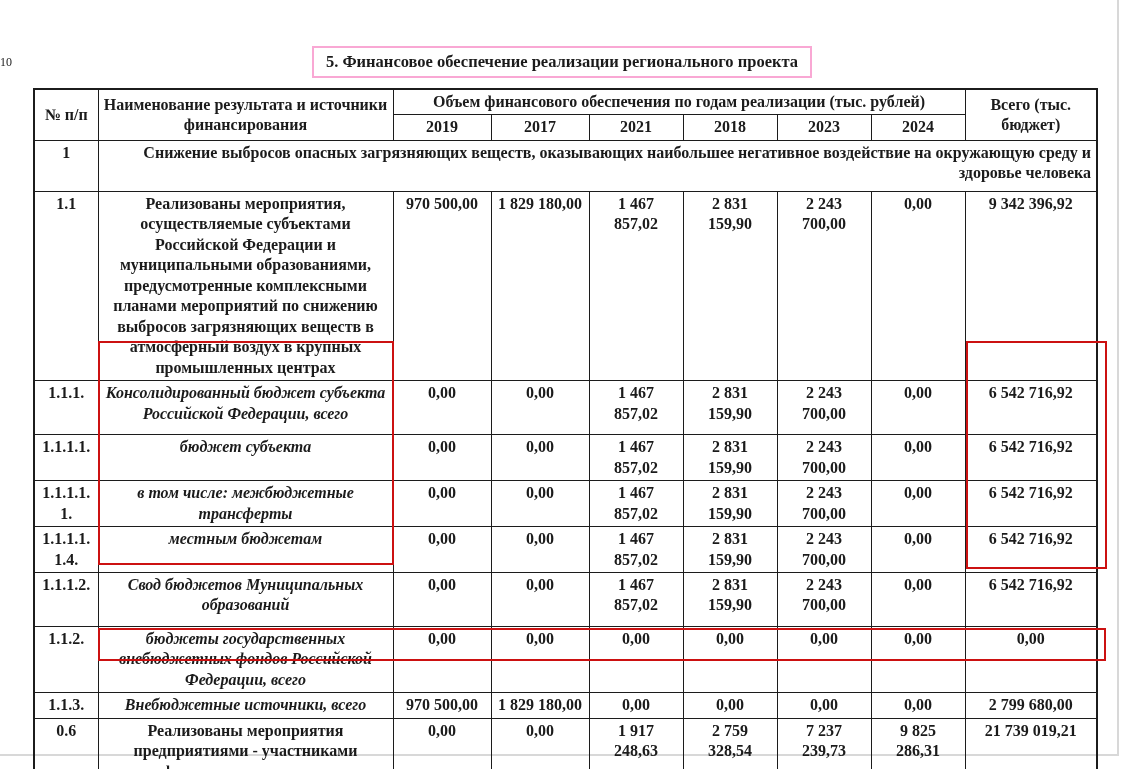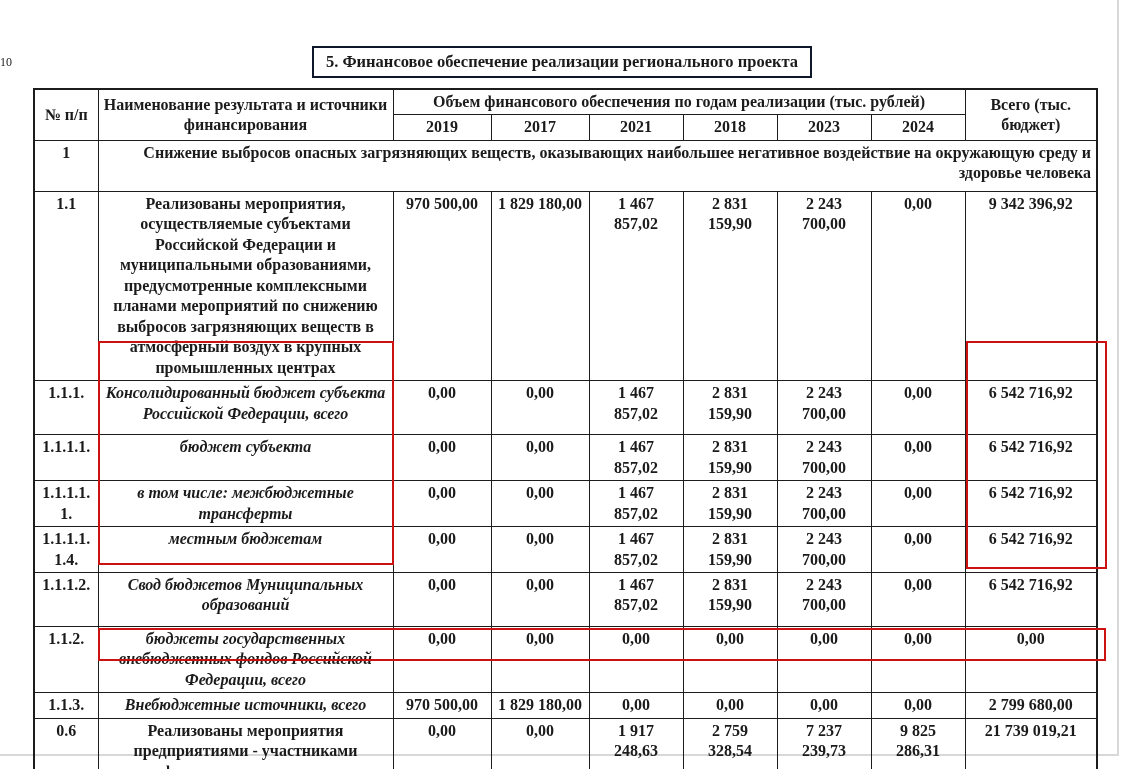--- a/index.html
+++ b/index.html
@@ -21,21 +21,21 @@
   .page-number {
     position:absolute; top:14px; left:0; width:100%;
     text-align:left; font-size:12px;margin-top:41px;
   }
   .title-wrap {
     position:absolute; top:46px; left:0; width:100%;
     text-align:center;
   }
   .doc-title {
     display:inline-block;
-    border:2px solid #0f172a;
+    border:2px solid #f9a8d4;
     padding:4px 12px;
     font-weight:bold;
     font-size:16.5px;
   }
   table.fin {
     position:absolute; left:33px; top:88px;
     width:1063px;
     border-collapse:collapse;
     table-layout:fixed;
     font-size:16px;

